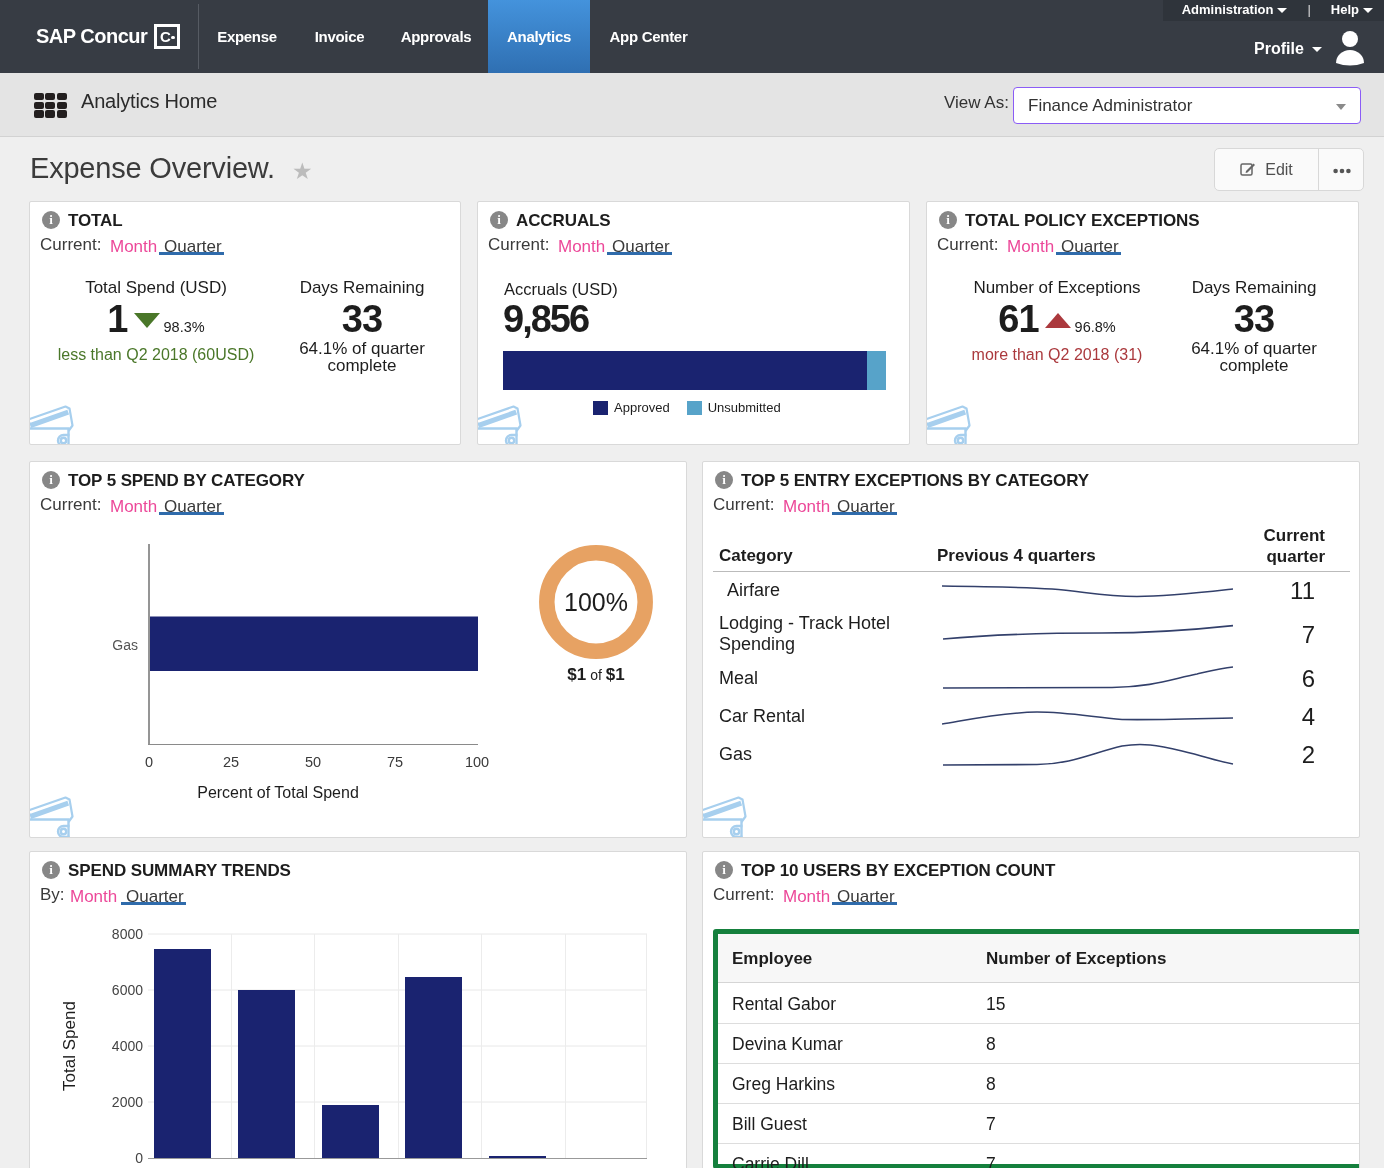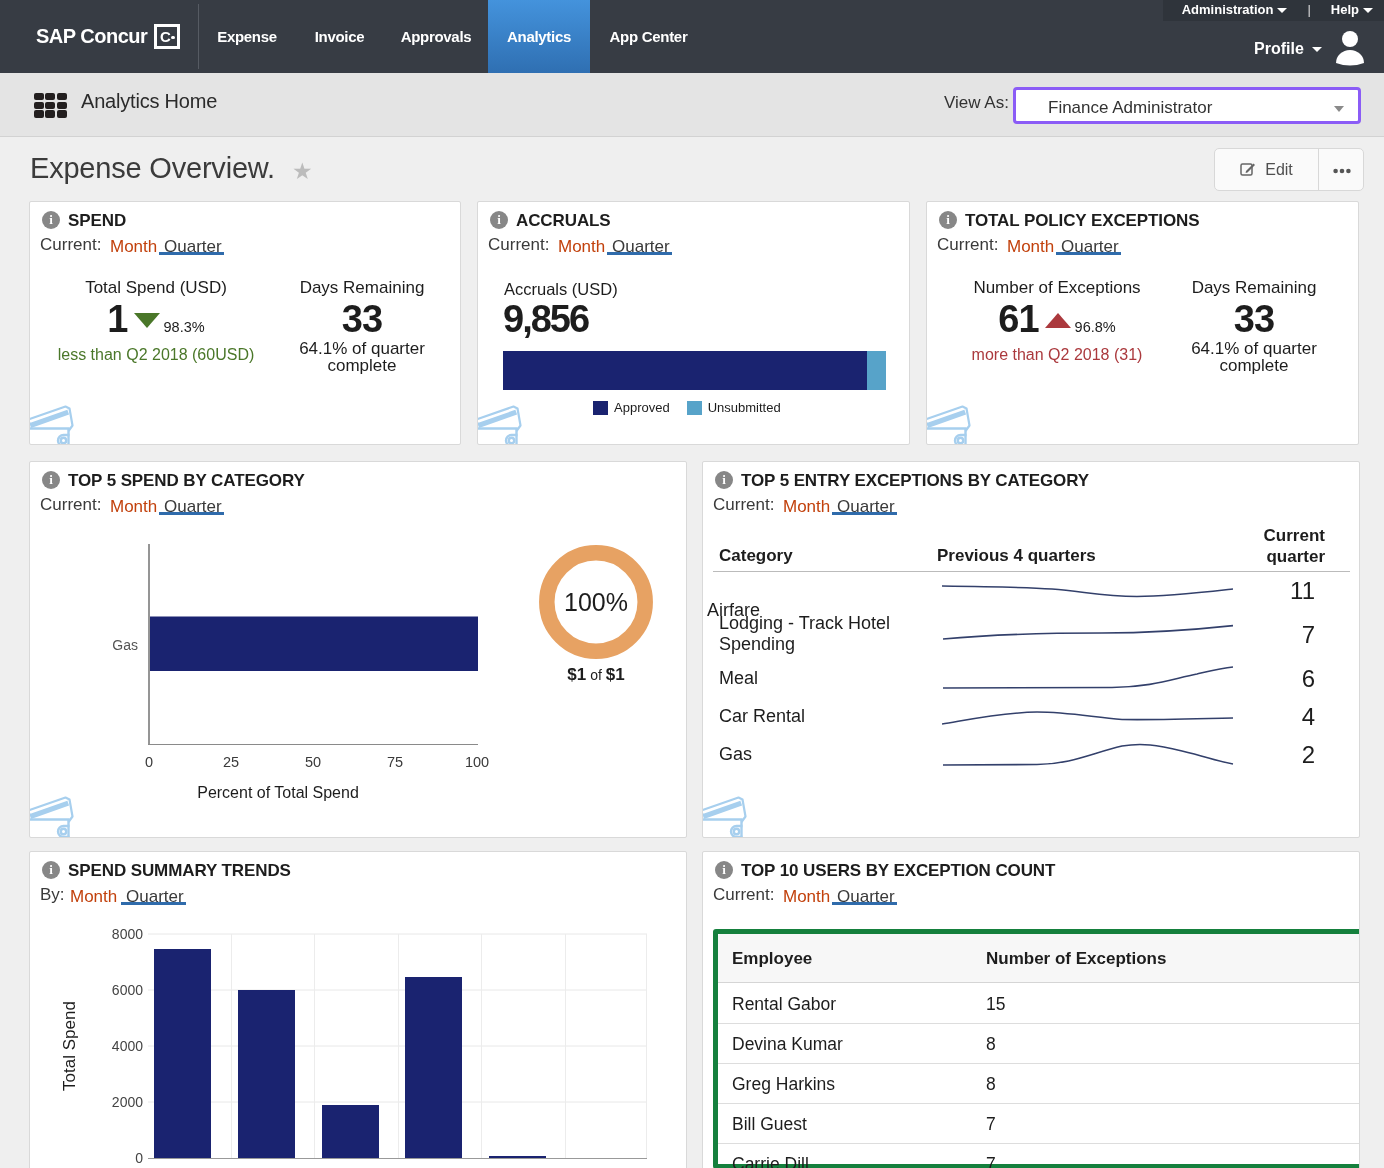--- a/index.html
+++ b/index.html
@@ -17,35 +17,35 @@
 .util .sep { margin:0 20px; font-weight:normal; color:#ddd; }
 .caret { display:inline-block; width:0; height:0; border-left:5px solid transparent; border-right:5px solid transparent; border-top:5.5px solid #fff; vertical-align:1px; margin-left:4px; }
 .profile { position:absolute; left:1254px; top:40px; color:#fff; font-size:16px; font-weight:bold; }
 .avatar { position:absolute; left:1336px; top:30px; }
 
 .subhead { position:relative; height:64px; background:#e4e4e4; border-bottom:1px solid #d2d2d2; }
 .grid9 { position:absolute; left:34px; top:20px; width:33px; height:25px; }
 .grid9 b { position:absolute; width:9.8px; height:7.4px; background:#231f1f; border-radius:2px; }
 .ahome { position:absolute; left:81px; top:17px; font-size:20px; color:#2b2b2b; letter-spacing:-0.2px; }
 .viewas { position:absolute; left:944px; top:20px; font-size:17px; color:#333; }
-.selbox { position:absolute; left:1013px; top:14px; width:348px; height:37px; background:#fff; border:3px solid #8b5cf6; border-radius:4px; font-size:17px; color:#333; line-height:35px; padding-left:32px; }
+.selbox { position:absolute; left:1013px; top:14px; width:348px; height:37px; background:#fff; border:1px solid #8b5cf6; border-radius:4px; font-size:17px; color:#333; line-height:35px; padding-left:14px; }
 .selbox .arr { position:absolute; right:14px; top:16px; width:0; height:0; border-left:5.5px solid transparent; border-right:5.5px solid transparent; border-top:6.5px solid #8a8a8a; }
 
 .pagehead { position:relative; height:64px; }
 .ptitle { position:absolute; left:30px; top:15px; font-size:29px; color:#3b3b3b; letter-spacing:-0.2px; }
 .star { position:absolute; left:292px; top:21px; color:#bcbcbc; font-size:23px; }
 .btngroup { position:absolute; left:1214px; top:11px; width:150px; height:43px; border:1px solid #d8d8d8; border-radius:5px; background:#fafafa;padding-left:40px; }
 .btngroup .edit { position:absolute; left:0; top:0; width:104px; height:41px; line-height:41px; text-align:center; font-size:16px; color:#4f4f4f; border-right:1px solid #d8d8d8; }
 .btngroup .dots { position:absolute; left:105px; top:0; width:44px; height:41px; line-height:41px; text-align:center; }
 
 .card { position:absolute; background:#fff; border:1px solid #d9d9d9; border-radius:2px; overflow:hidden; }
 .cardhead { position:absolute; left:38px; top:9px; font-size:17px; font-weight:bold; color:#1d1d1d; letter-spacing:-0.1px; }
 .info { position:absolute; left:12px; top:9px; width:18px; height:18px; background:#878787; color:#fff; border-radius:50%; font-size:13px; font-weight:bold; text-align:center; line-height:18px; font-style:normal; font-family:"Liberation Serif",serif; }
 .current { position:absolute; left:10px; top:33px; font-size:17px; color:#3a3a3a; }
-.cm { position:absolute; color:#c2410c; }
+.cm { position:absolute; color:#ec4899; }
 .cq { position:absolute; color:#3a3a3a; }
 .cul { position:absolute; height:3px; background:#2f6bab; }
 .wallet { position:absolute; }
 .metric { position:absolute; text-align:center; }
 .metric .lab { font-size:17px; color:#1d1d1d; }
 .metric .big { font-size:38px; font-weight:bold; color:#1d1d1d; line-height:42px; letter-spacing:-1px; }
 .metric .sub { font-size:17px; color:#1d1d1d; line-height:17px; }
 .green { color:#4a7729; }
 .red { color:#ab393d; }
 .tri-down { display:inline-block; width:0; height:0; border-left:13px solid transparent; border-right:13px solid transparent; border-top:15px solid #4a7729; vertical-align:4px; margin:0 4px 0 6px; }
@@ -109,21 +109,21 @@
       <span class="dots"><svg width="18" height="6" viewBox="0 0 18 6" style="vertical-align:middle;">
           <circle cx="2.6" cy="3" r="2.3" fill="#555"></circle>
           <circle cx="9" cy="3" r="2.3" fill="#555"></circle>
           <circle cx="15.4" cy="3" r="2.3" fill="#555"></circle>
         </svg></span>
     </div>
 </div>
 
 <div class="card" style="left:29px; top:201px; width:432px; height:244px;">
   <i class="info">i</i>
-    <div class="cardhead">SPEND</div>
+    <div class="cardhead">TOTAL</div>
   <div class="current">Current:</div>
   <span class="cm" style="left:80px; top:35px; font-size:17px;">Month</span>
   <span class="cq" style="left:134px; top:35px; font-size:17px;">Quarter</span>
   <div class="cul" style="left:129px; top:50px; width:65px;"></div>
   <div class="metric" style="left:0px; top:76px; width:252px;">
     <div class="lab">Total Spend (USD)</div>
     <div class="big">1<span class="tri-down"></span><span class="pct">98.3%</span></div>
   </div>
   <div class="metric green" style="left:0px; top:144px; width:252px; font-size:16px;">less than Q2 2018 (60USD)</div>
   <div class="metric" style="left:232px; top:76px; width:200px;">
@@ -235,21 +235,21 @@
   <i class="info">i</i>
     <div class="cardhead">TOP 5 ENTRY EXCEPTIONS BY CATEGORY</div>
   <div class="current">Current:</div>
   <span class="cm" style="left:80px; top:35px; font-size:17px;">Month</span>
   <span class="cq" style="left:134px; top:35px; font-size:17px;">Quarter</span>
   <div class="cul" style="left:129px; top:50px; width:65px;"></div>
   <div style="position:absolute; left:16px; top:84px; font-size:17px; font-weight:bold; color:#1d1d1d;">Category</div>
   <div style="position:absolute; left:234px; top:84px; font-size:17px; font-weight:bold; color:#1d1d1d;">Previous 4 quarters</div>
   <div style="position:absolute; left:422px; top:63px; width:200px; font-size:17px; font-weight:bold; color:#1d1d1d; text-align:right; line-height:21px;">Current<br>quarter</div>
   <div style="position:absolute; left:10px; top:109px; width:637px; height:1px; background:#bbb;"></div>
-  <div class="t5row" style="left:4px; top:118px;margin-top:20px;">Airfare</div>
+  <div class="t5row" style="left:24px; top:118px;">Airfare</div>
   <div class="t5row" style="left:16px; top:151px;">Lodging - Track Hotel<br>Spending</div>
   <div class="t5row" style="left:16px; top:206px;">Meal</div>
   <div class="t5row" style="left:16px; top:244px;">Car Rental</div>
   <div class="t5row" style="left:16px; top:282px;">Gas</div>
   <div class="t5num" style="left:572px; top:115px;">11</div>
   <div class="t5num" style="left:572px; top:159px;">7</div>
   <div class="t5num" style="left:572px; top:203px;">6</div>
   <div class="t5num" style="left:572px; top:241px;">4</div>
   <div class="t5num" style="left:572px; top:279px;">2</div>
   <svg style="position:absolute; left:239px; top:0;" width="300" height="340" viewBox="0 0 300 340">

